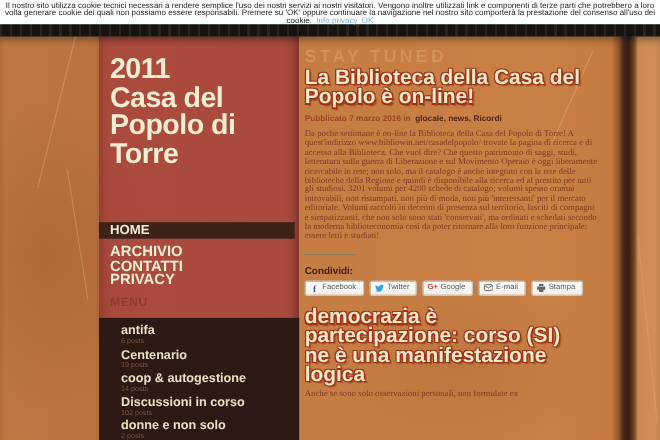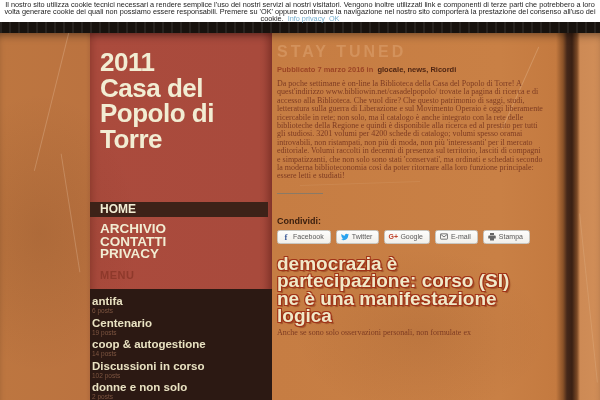--- a/index.html
+++ b/index.html
@@ -41,38 +41,38 @@
   .site-title { position:absolute; left:10px; top:17px; font-size:26px; line-height:25.5px; font-weight:bold;
     color:#f2edd3; letter-spacing:-0.5px; cursor:pointer; }
   .home-bar { position:absolute; left:0; top:169px; width:178px; height:15px; background:#3d2218;
     color:#f2edd3; font-size:12px; line-height:15px; font-weight:bold; padding-left:10px; cursor:pointer; }
   .side-nav { position:absolute; left:10px; top:190px; }
   .side-nav a { display:block; font-size:13.5px; line-height:12.5px; font-weight:bold; color:#f2edd3;
     text-decoration:none; cursor:pointer; }
   .menu-label { position:absolute; left:10px; top:236px; font-size:11px; font-weight:bold;
     color:#8e392b; letter-spacing:.5px; }
   .cat-panel { position:absolute; left:0; top:256px; width:182px; height:111px; background:#2c1913;
-    padding:7px 0 0 2px; overflow:hidden; }
+    padding:7px 0 0 20px; overflow:hidden; }
   .cat-item { margin-bottom:3.5px; cursor:pointer; }
   .cat-name { font-size:11.5px; line-height:11px; font-weight:bold; color:#e9e2c2; }
   .cat-count { font-size:6.5px; line-height:7px; color:#7d5540; }
 
   
   .main { position:absolute; left:277px; top:11px; width:288px; }
   .tagline { font-size:16px; line-height:15px; font-weight:bold; letter-spacing:3px; color:#d3925c; }
   .post-title { max-width:256px; margin-top:3px; font-size:19px; line-height:17.5px; font-weight:bold;
     color:#f1e9c8; cursor:pointer;
     text-shadow:-1px -1px 0 #a03318, 1px -1px 0 #a03318, -1px 1px 0 #a03318, 1px 1px 0 #a03318, 2px 2px 1px rgba(112,28,8,.45); }
   .meta { margin-top:7px; font-size:7.5px; line-height:8px; font-weight:bold; color:#9c4526; }
   .meta a { color:#4e2513; text-decoration:none; cursor:pointer; }
   .meta-cats a:not(:last-child)::after { content:",\00a0"; color:#4e2513; }
   .post-body { margin-top:6px; width:268px; font-family:"Liberation Serif","DejaVu Serif",serif;
     font-size:8px; line-height:8.4px; color:#7d3b22; }
   .hr { margin-top:12px; width:46px; border-top:1px solid #8a7a66; }
-  .share-label { margin-top:22px; font-size:9px; font-weight:bold; color:#3a1e0e; }
+  .share-label { margin-top:9px; font-size:9px; font-weight:bold; color:#3a1e0e; }
   .share-row { margin-top:4px; display:flex; gap:5px; }
   .share-btn { display:flex; align-items:center; gap:3px; height:14px; padding:0 6px 0 4px;
     background:linear-gradient(#fdfdfc,#f1efea); border:1px solid #c8c6c0; border-radius:2.5px;
     font-size:7px; color:#5a5a5a; cursor:pointer; white-space:nowrap; }
   .ic { display:inline-flex; width:8px; height:8px; align-items:center; justify-content:center; }
   .ic-f { font-weight:bold; font-size:8.5px; color:#3b5a98; font-family:"Liberation Serif",serif; }
   .ic-g { font-weight:bold; font-size:7px; color:#c0452e; }
   .post2-title { margin-top:11px; }
   .meta2 { margin-top:4px; }
   .body2 { margin-top:4px; }
@@ -138,20 +138,21 @@
           <div class="cat-count">2 posts</div>
         </div>
 
       </div>
     </aside>
 
     <main class="main">
       <div class="tagline">STAY TUNED</div>
 
       <article>
+        <h2 class="post-title">La Biblioteca della Casa del Popolo è on-line!</h2>
         <p class="meta">
           <span>Pubblicato 7 marzo 2016 in</span>&nbsp;
           <span class="meta-cats"><a>glocale</a><a>news</a><a>Ricordi</a></span>
         </p>
         <p class="post-body">Da poche settimane è on-line la Biblioteca della Casa del Popolo di Torre! A quest'indirizzo www.bibliowin.net/casadelpopolo/ trovate la pagina di ricerca e di accesso alla Biblioteca. Che vuol dire? Che questo patrimonio di saggi, studi, letteratura sulla guerra di Liberazione e sul Movimento Operaio è oggi liberamente ricercabile in rete; non solo, ma il catalogo è anche integrato con la rete delle biblioteche della Regione e quindi è disponibile alla ricerca ed al prestito per tutti gli studiosi. 3201 volumi per 4200 schede di catalogo; volumi spesso oramai introvabili, non ristampati, non più di moda, non più 'interessanti' per il mercato editoriale. Volumi raccolti in decenni di presenza sul territorio,  lasciti di compagni e simpatizzanti, che non solo sono stati 'conservati', ma ordinati e schedati secondo la moderna biblioteconomia così da poter ritornare alla loro funzione principale: essere letti e studiati!</p>
 
         <div class="hr"></div>
         <div class="share-label">Condividi:</div>
         <div class="share-row">
           <span class="share-btn">

